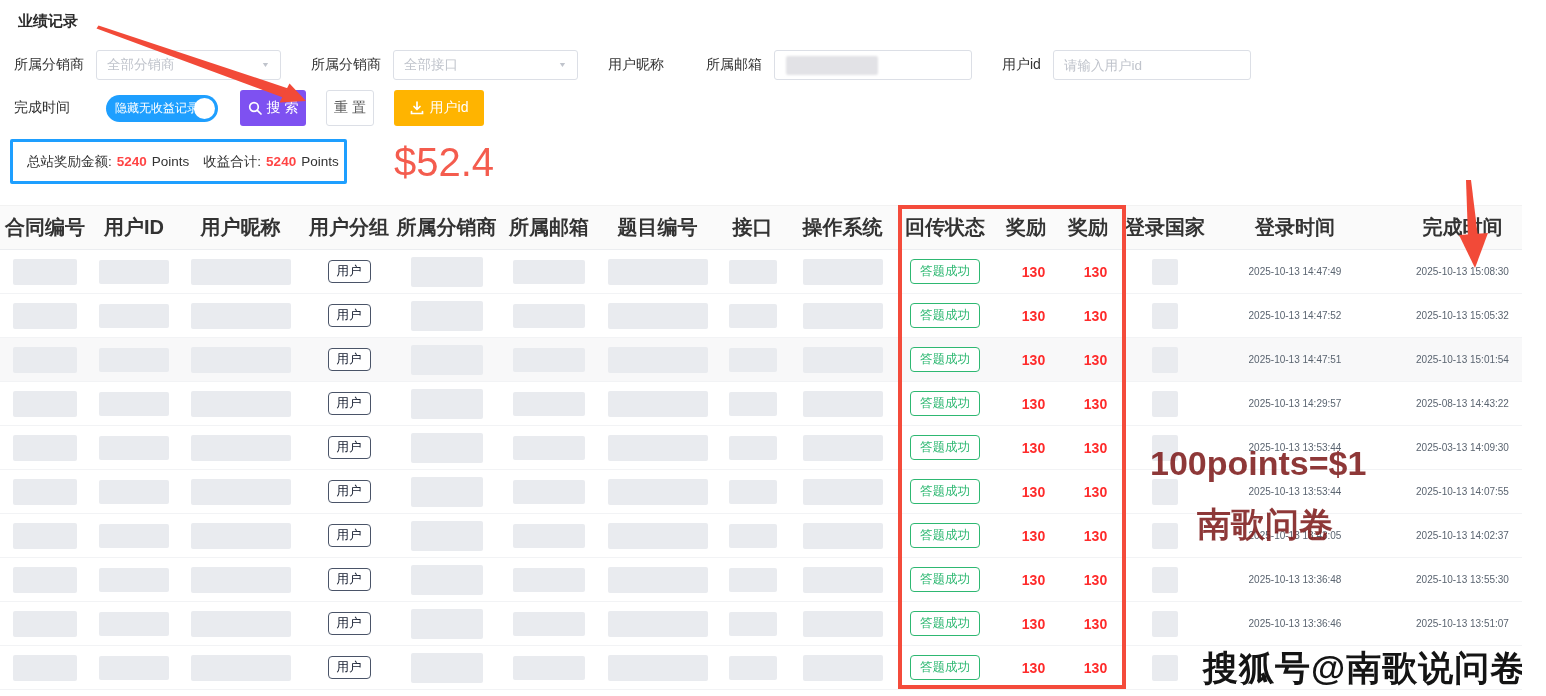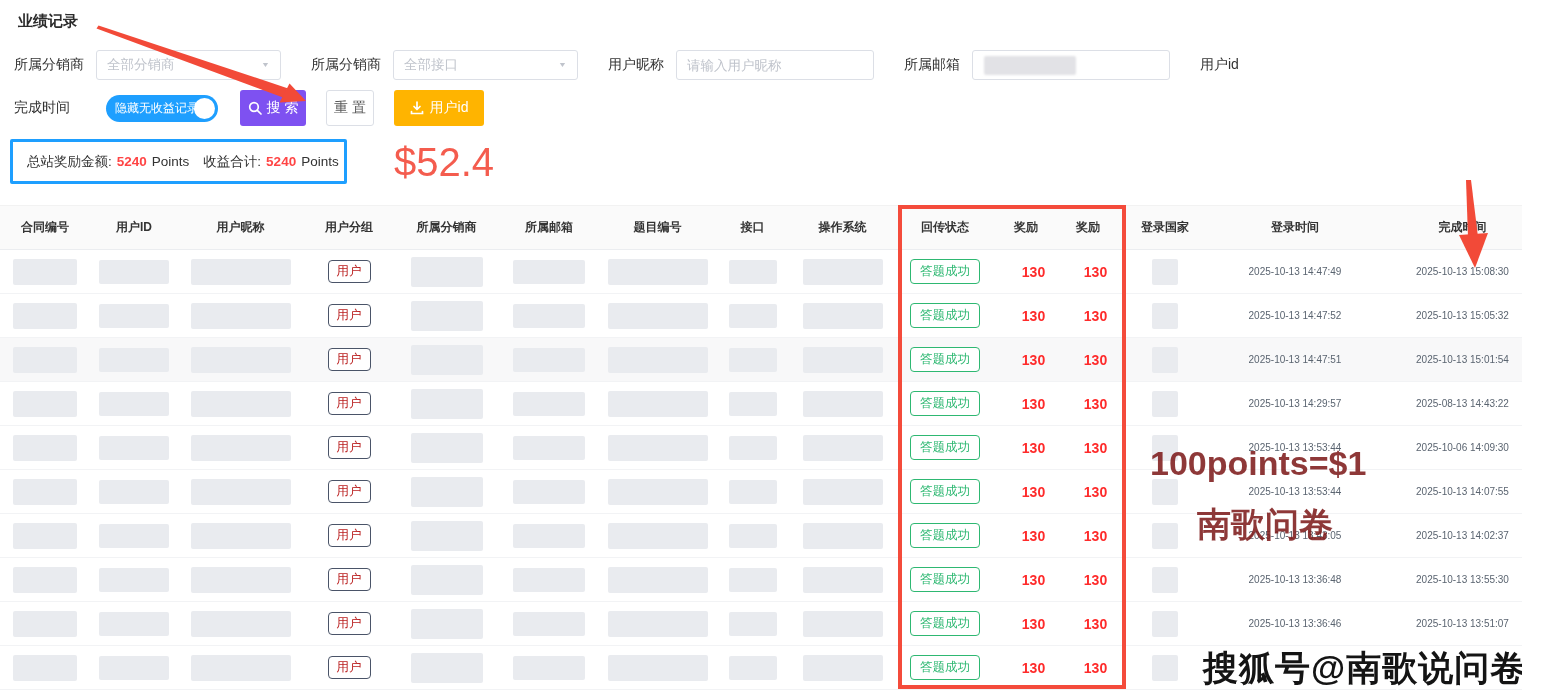--- a/index.html
+++ b/index.html
@@ -53,26 +53,26 @@
     display:flex; align-items:center; padding-left:14px; font-size:13.5px; color:#333; white-space:nowrap;
   }
   .summary-box .v { color:#ff4545; font-weight:bold; margin:0 5px; }
   .summary-box .u { margin-right:14px; }
   .usd-note { position:absolute; left:394px; top:140px; font-size:40px; color:#f45c4e; }
 
   
   .table { position:absolute; left:0; top:205px; width:1546px; }
   .grid-row { display:grid; grid-template-columns:90px 88px 125px 92px 103px 102px 115px 75px 105px 100px 62px 62px 92px 168px 1fr; align-items:center; }
   .thead { height:45px; background:#fafafa; border-top:1px solid #f2f2f2; border-bottom:1px solid #ebedf0; }
-  .th { font-size:12px; font-weight:bold; color:#333; text-align:center; white-space:nowrap; }
+  .th { font-size:20px; font-weight:bold; color:#333; text-align:center; white-space:nowrap; }
   .tr { height:44px; border-bottom:1px solid #f2f3f5; background:#fff; }
   .tr.hl { background:#f8f8f9; }
   .td { display:flex; align-items:center; justify-content:center; font-size:13.5px; }
   .blur-block { background:#e9ebef; border-radius:2px; }
-  .group-tag { border:1px solid #4a5468; color:#b91c1c; font-size:12.5px; padding:2px 8px; border-radius:4px; background:#fff; white-space:nowrap; }
+  .group-tag { border:1px solid #4a5468; color:#0f172a; font-size:12.5px; padding:2px 8px; border-radius:4px; background:#fff; white-space:nowrap; }
   .status-badge { border:1px solid #2eb872; color:#2eb872; font-size:12.5px; padding:3px 9px; border-radius:4px; background:#fff; white-space:nowrap; }
   .reward-val { color:#fe2b2b; font-weight:bold; font-size:14px;margin-left:15px; }
   .time-val { color:#5a6470; font-size:10px; white-space:nowrap;text-align:right; }
 
   
   .red-col-box { position:absolute; left:898px; top:205px; width:228px; height:484px;
     border:4px solid #f44b3b; pointer-events:none; }
   .overlay-svg { position:absolute; left:0; top:0; pointer-events:none; }
   .red-note { position:absolute; color:#7f1d1d; font-weight:600; opacity:.88; pointer-events:none; white-space:nowrap; }
   .note-conv  { left:1150px; top:444px; font-size:34px; }
@@ -99,31 +99,31 @@
     </div>
     <div class="fgroup">
       <span class="flabel">所属分销商</span>
       <div class="select-box">
         <span class="select-value">全部接口</span>
         <span class="caret">▼</span>
       </div>
     </div>
     <div class="fgroup">
       <span class="flabel">用户昵称</span>
-      <input class="text-input" placeholder="请输入用户昵称" style="">
     </div>
     <div class="fgroup">
       <span class="flabel">所属邮箱</span>
       <span class="email-wrap">
         <input class="text-input" style="">
         <span class="email-blur"></span>
       </span>
     </div>
     <div class="fgroup">
       <span class="flabel">用户id</span>
+      <input class="text-input" placeholder="请输入用户id" style="">
     </div>
   </div>
 
   <div class="filter-row r2">
     <div class="fgroup" style="margin-right:0;">
       <span class="flabel">完成时间</span>
     </div>
     <div class="toggle-pill">
       <span class="toggle-label">隐藏无收益记录</span>
       <span class="toggle-knob"></span>
@@ -401,21 +401,21 @@
           <div class="td">
             <span class="reward-val">130</span>
           </div>
           <div class="td">
             <span class="blur-block" style="width: 26px; height: 26px;"></span>
           </div>
           <div class="td">
             <span class="time-val">2025-10-13 13:53:44</span>
           </div>
           <div class="td">
-            <span class="time-val">2025-10-06 14:09:30</span>
+            <span class="time-val">2025-03-13 14:09:30</span>
           </div>
         </div>
         <div class="grid-row tr">
           <div class="td">
             <span class="blur-block" style="width: 64px; height: 26px;"></span>
           </div>
           <div class="td">
             <span class="blur-block" style="width: 70px; height: 24px;"></span>
           </div>
           <div class="td">

